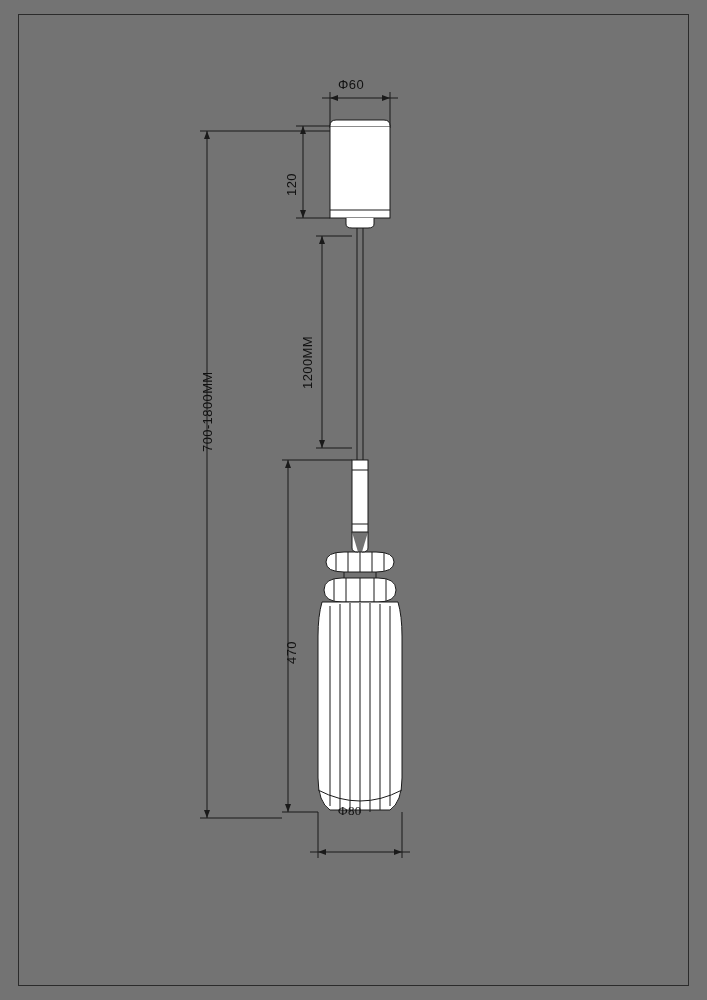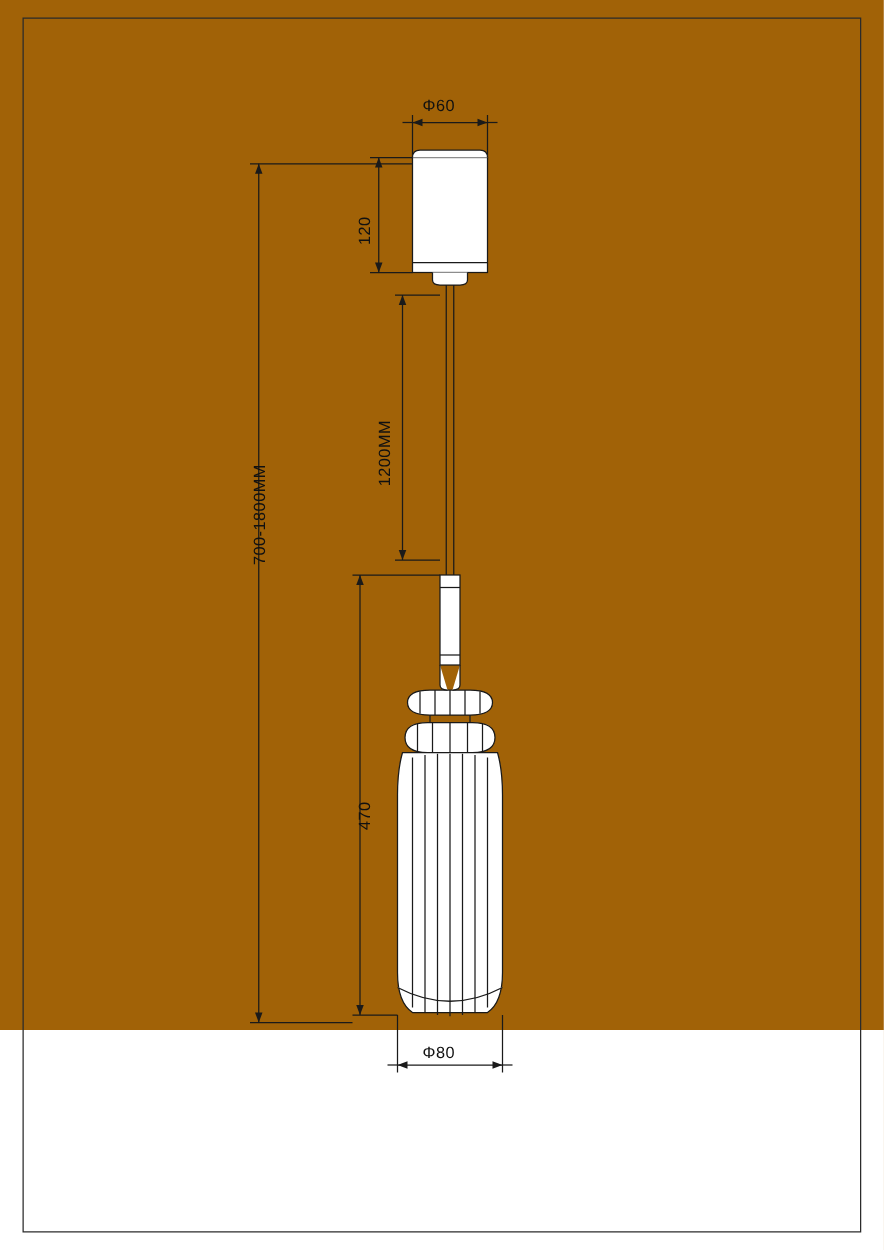--- a/index.html
+++ b/index.html
@@ -10,22 +10,22 @@
   body {
     width: 707px;
     height: 1000px;
     font-family: "Liberation Sans", sans-serif;
     color: #1a1a1a;
     overflow: hidden;
   }
   #sheet {
     position: relative;
     width: 707px;
-    height: 824px;
-    background: #a16207;
+    height: 1000px;
+    background: #737373;
   }
   .frame {
     position: absolute;
     left: 18px;
     top: 14px;
     width: 671px;
     height: 972px;
     border: 1px solid #2b2b2b;
     box-sizing: border-box;
   }
@@ -42,21 +42,21 @@
     letter-spacing: 0.4px;
     color: #111;
     white-space: nowrap;
     font-family: "Liberation Sans", sans-serif;
   }
   .dim-label.vert {
     transform-origin: 0 0;
     transform: rotate(-90deg);
   }
   .lbl-phi60 { left: 338px; top: 77px; }
-  .lbl-phi80 { left: 338px; top: 834px; }
+  .lbl-phi80 { left: 338px; top: 803px; font-family: Liberation Serif, serif; }
   .lbl-120   { left: 284px; top: 196px; }
   .lbl-1200  { left: 300px; top: 389px; }
   .lbl-470   { left: 284px; top: 664px; }
   .lbl-700   { left: 200px; top: 452px; }
 </style>
 </head>
 <body>
 
 <div id="sheet">
 

